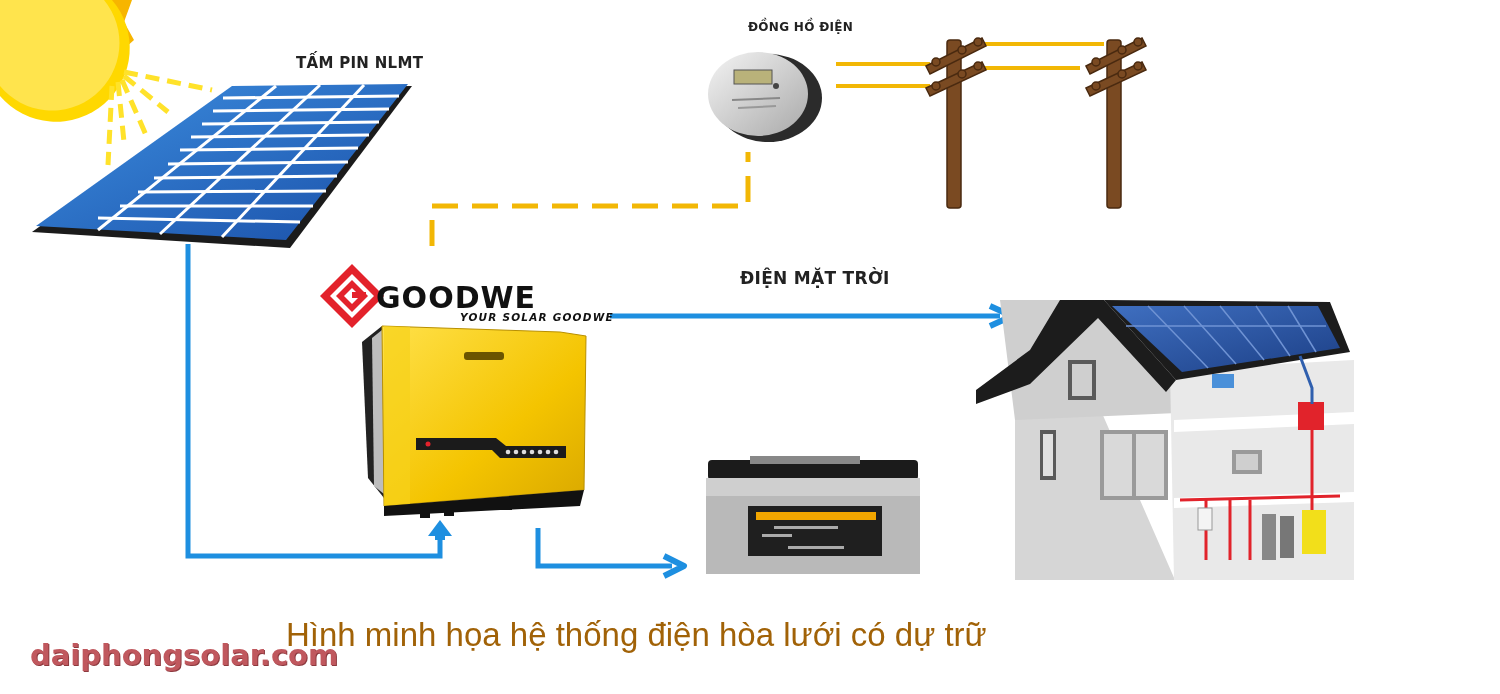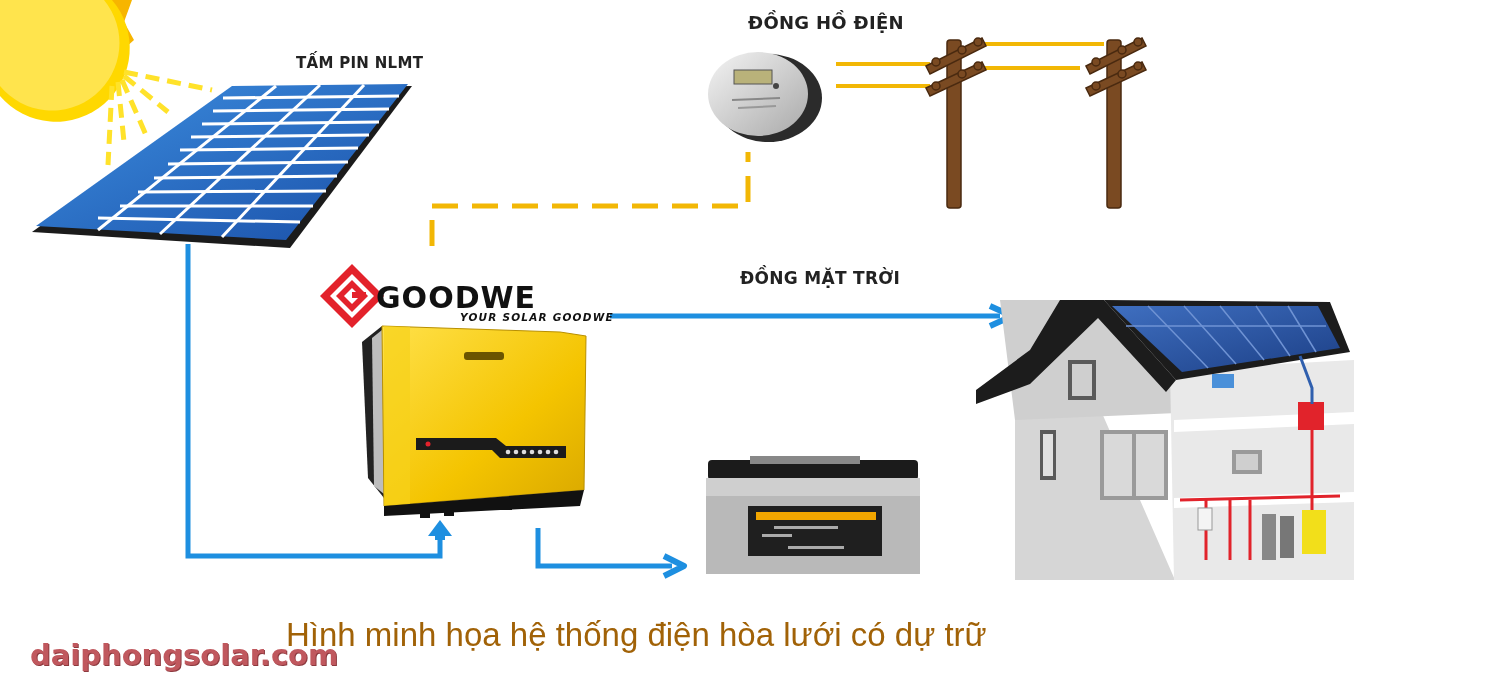--- a/index.html
+++ b/index.html
@@ -203,21 +203,21 @@
     <line x1="1230" y1="500" x2="1230" y2="560" stroke="#e1232b" stroke-width="3"></line>
     <line x1="1250" y1="500" x2="1250" y2="560" stroke="#e1232b" stroke-width="3"></line>
     <rect x="1302" y="510" width="24" height="44" fill="#f2df1a"></rect>
     <rect x="1262" y="514" width="14" height="46" fill="#888"></rect>
     <rect x="1280" y="516" width="14" height="42" fill="#777"></rect>
     <rect x="1198" y="508" width="14" height="22" fill="#f4f4f4" stroke="#999"></rect>
   </g>
 </svg>
 
 <div class="abs label-bold" style="left:296px; top:54px; font-size:15px;">TẤM PIN NLMT</div>
-<div class="abs label-bold" style="left:748px; top:12px; font-size:18px;">ĐỒNG HỒ ĐIỆN</div>
-<div class="abs label-bold" style="left:740px; top:268px; font-size:17px;">ĐỒNG MẶT TRỜI</div>
+<div class="abs label-bold" style="left:748px; top:20px; font-size:12px;">ĐỒNG HỒ ĐIỆN</div>
+<div class="abs label-bold" style="left:740px; top:268px; font-size:17px;">ĐIỆN MẶT TRỜI</div>
 
 <div class="abs goodwe-word" style="left:376px; top:280px;">GOODWE</div>
 <div class="abs goodwe-tag" style="left:460px; top:311px;">YOUR SOLAR GOODWE</div>
 
 <div class="abs caption" style="left:286px; top:616px;">Hình minh họa hệ thống điện hòa lưới có dự trữ</div>
 
 <div class="abs watermark" style="left:30px; top:638px;text-align:center;">daiphongsolar.com</div>
 
 </body></html>

